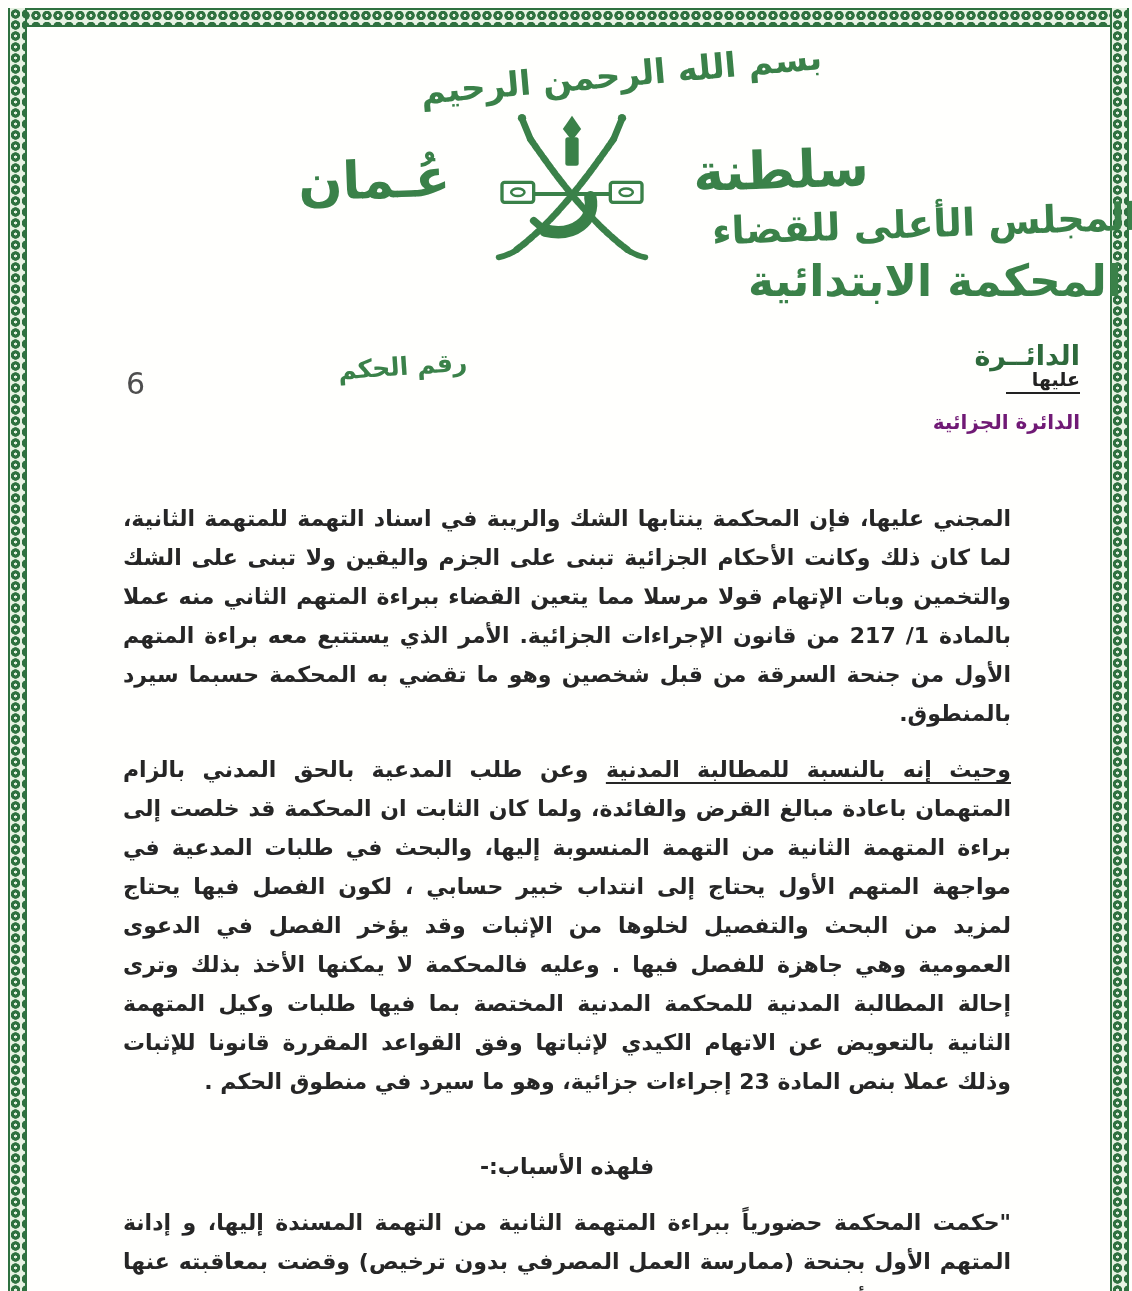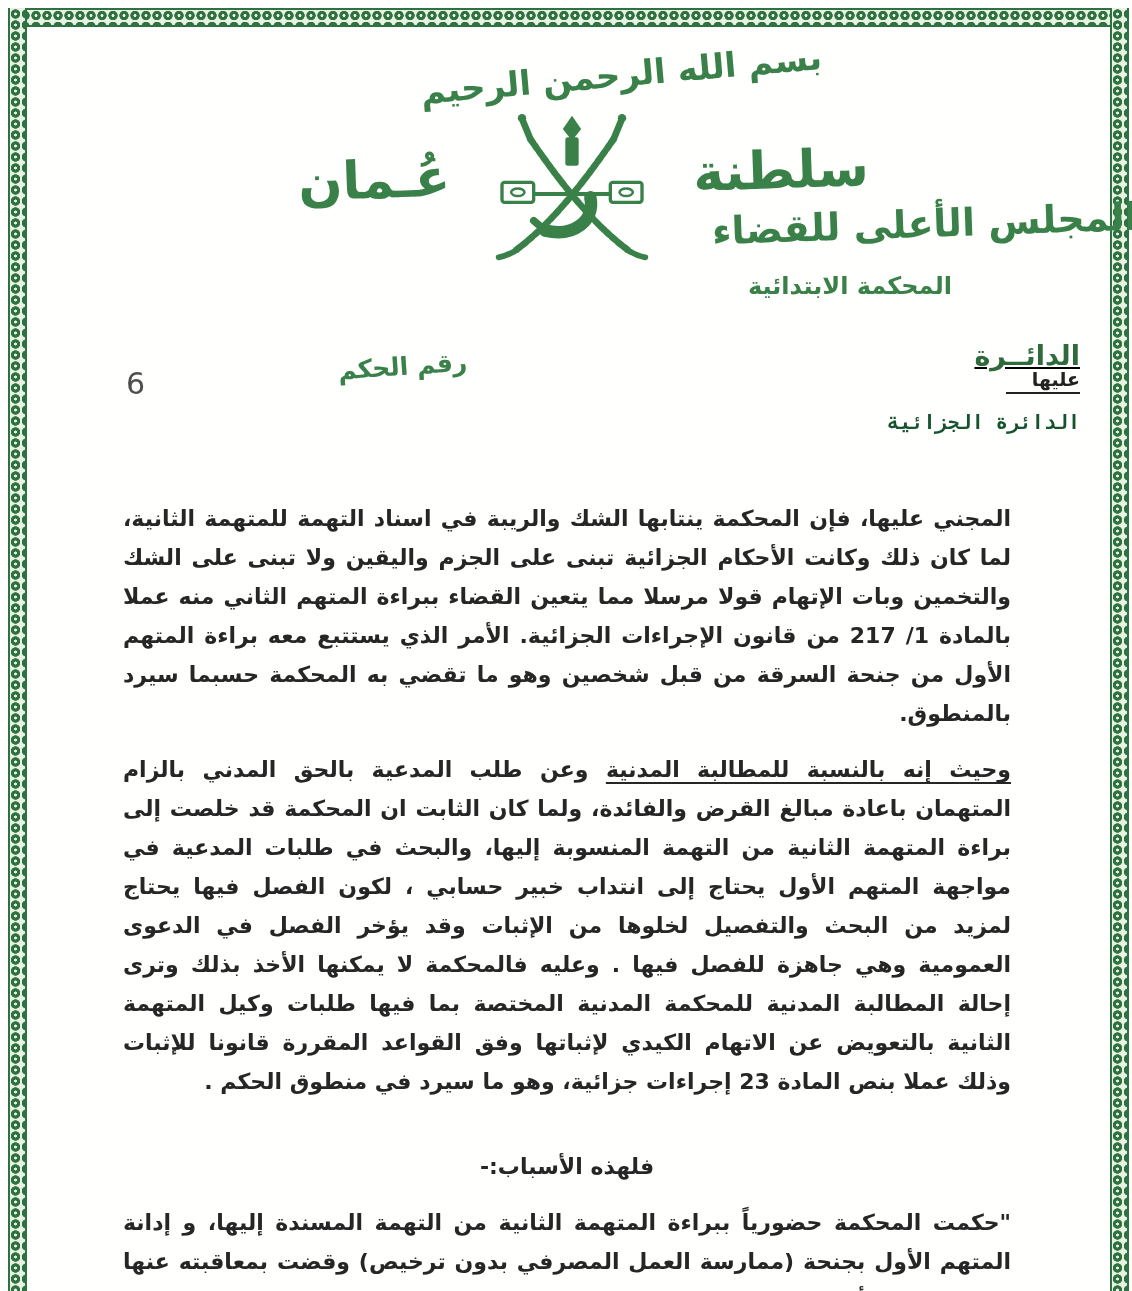--- a/index.html
+++ b/index.html
@@ -36,37 +36,36 @@
     letter-spacing:.5px;
   }
   .bismillah{
     position:absolute;left:420px;top:58px;width:320px;
     text-align:center;font-size:34px;
     transform:rotate(-5deg);
   }
   .sultanate-right{position:absolute;left:693px;top:140px;font-size:52px;transform:rotate(-2deg);}
   .sultanate-left{position:absolute;left:298px;top:150px;font-size:52px;transform:rotate(-2deg);}
   .council{position:absolute;left:712px;top:202px;font-size:38px;transform:rotate(-2deg);}
-  .court{position:absolute;left:748px;top:272px;font-size:24px;}
+  .court{position:absolute;left:748px;top:255px;font-size:44px;}
   .emblem{position:absolute;left:472px;top:108px;}
   
   .judgment-no{position:absolute;left:338px;top:352px;font-size:25px;transform:rotate(-4deg);}
   .page-num{position:absolute;left:126px;top:366px;font-size:30px;color:#4e4e4e;}
-  .circuit{position:absolute;right:52px;top:340px;text-align:right;direction:rtl;text-decoration:underline;}
+  .circuit{position:absolute;right:52px;top:340px;text-align:right;direction:rtl;}
   .circuit .word{font-size:27px;font-weight:700;color:#2e6a3c;letter-spacing:1px;}
   .circuit .city{
     display:inline-block;margin-top:-4px;
     font-size:19px;font-weight:700;color:#222;
     border-bottom:2.5px solid #222;padding-left:26px;line-height:1.25;
   }
   .department{
     position:absolute;right:52px;top:410px;
-    direction:rtl;font-size:20px;font-weight:700;color:#14532d;
+    direction:rtl;font-size:20px;font-weight:700;color:#701a75;
     letter-spacing:.5px;
-    font-family:Liberation Mono, monospace;
   }
   
   .doc-body{
     position:absolute;left:106px;top:482px;width:922px;
     direction:rtl;text-align:justify;
     font-size:22px;font-weight:700;color:#262626;
     line-height:39px;
   }
   .doc-body p{margin:17px;}
   .lead-underline{text-decoration:underline;text-decoration-thickness:1.5px;text-underline-offset:5px;}

